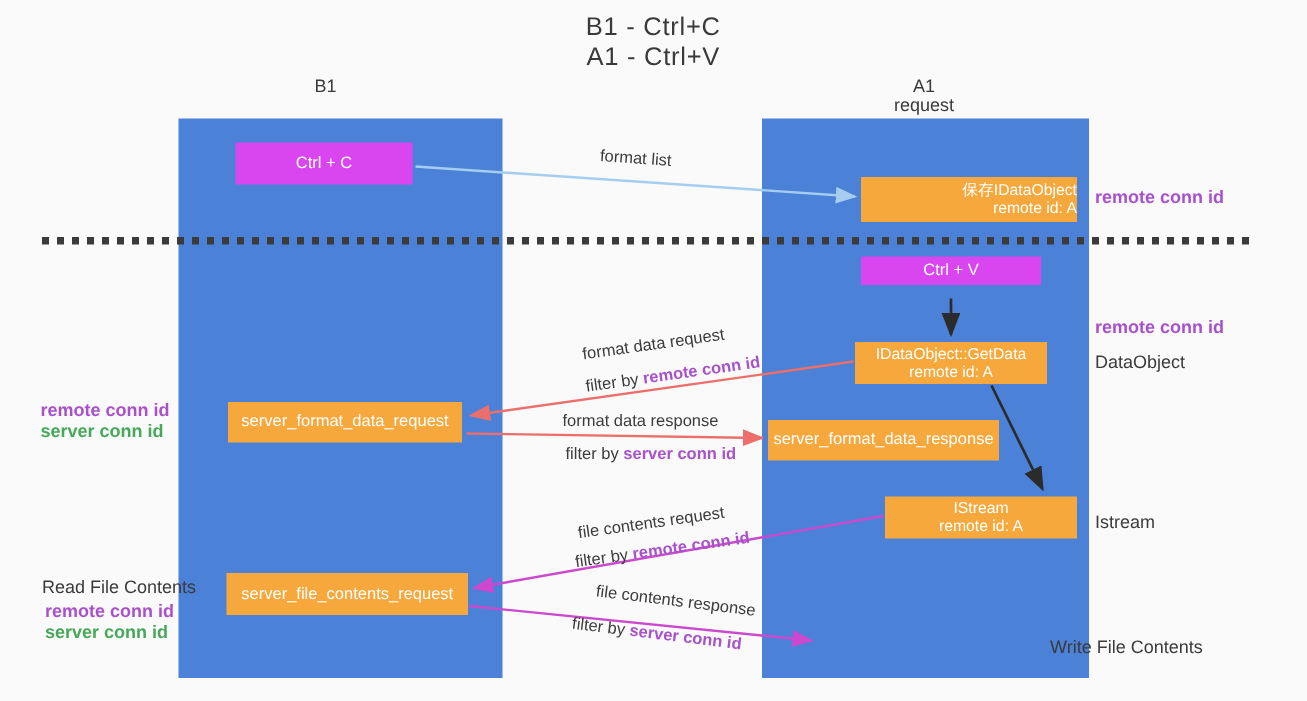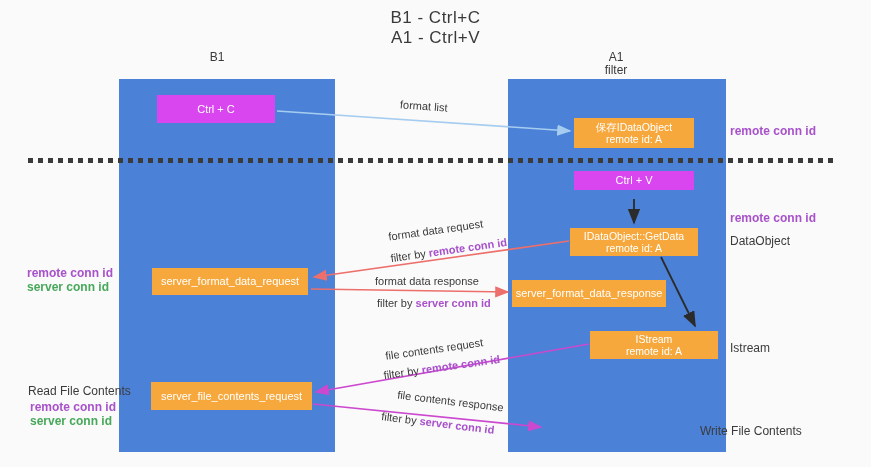--- a/index.html
+++ b/index.html
@@ -38,21 +38,21 @@
   <div class="title">
     <div>B1 - Ctrl+C</div>
     <div>A1 - Ctrl+V</div>
   </div>
 
   <div class="lane-header hdr-b1">
     <div>B1</div>
   </div>
   <div class="lane-header hdr-a1">
     <div>A1</div>
-    <div>filter</div>
+    <div>request</div>
   </div>
 
   <div class="lane lane-b1"></div>
   <div class="lane lane-a1"></div>
 
   <svg class="arrows" width="871" height="467">
     <defs>
       <marker id="m-blue" markerWidth="9" markerHeight="8" refX="8" refY="3.5" orient="auto">
         <path d="M0,0 L9,3.5 L0,7 z" fill="#a6cdf0"></path>
       </marker>
@@ -74,21 +74,21 @@
     <line x1="589" y1="344" x2="316" y2="392" stroke="#cc49cf" stroke-width="1.6" marker-end="url(#m-mag)"></line>
     <line x1="313" y1="404" x2="541" y2="427" stroke="#cc49cf" stroke-width="1.6" marker-end="url(#m-mag)"></line>
   </svg>
 
   <div class="dashline"></div>
 
   <div class="box green" style="left:157px;top:95px;width:118px;height:28px;">
     <span>Ctrl + C</span>
   </div>
 
-  <div class="box orange" style="left:574px;top:118px;width:120px;height:30px;font-size:10.5px;line-height:12px;">
+  <div class="box orange" style="left:574px;top:118px;width:144px;height:30px;font-size:10.5px;line-height:12px;align-items:flex-end;">
     <span>保存IDataObject</span>
     <span>remote id: A</span>
   </div>
 
   <div class="box green" style="left:574px;top:171px;width:120px;height:19px;">
     <span>Ctrl + V</span>
   </div>
 
   <div class="box orange" style="left:570px;top:228px;width:128px;height:28px;font-size:10.5px;line-height:12px;">
     <span>IDataObject::GetData</span>

